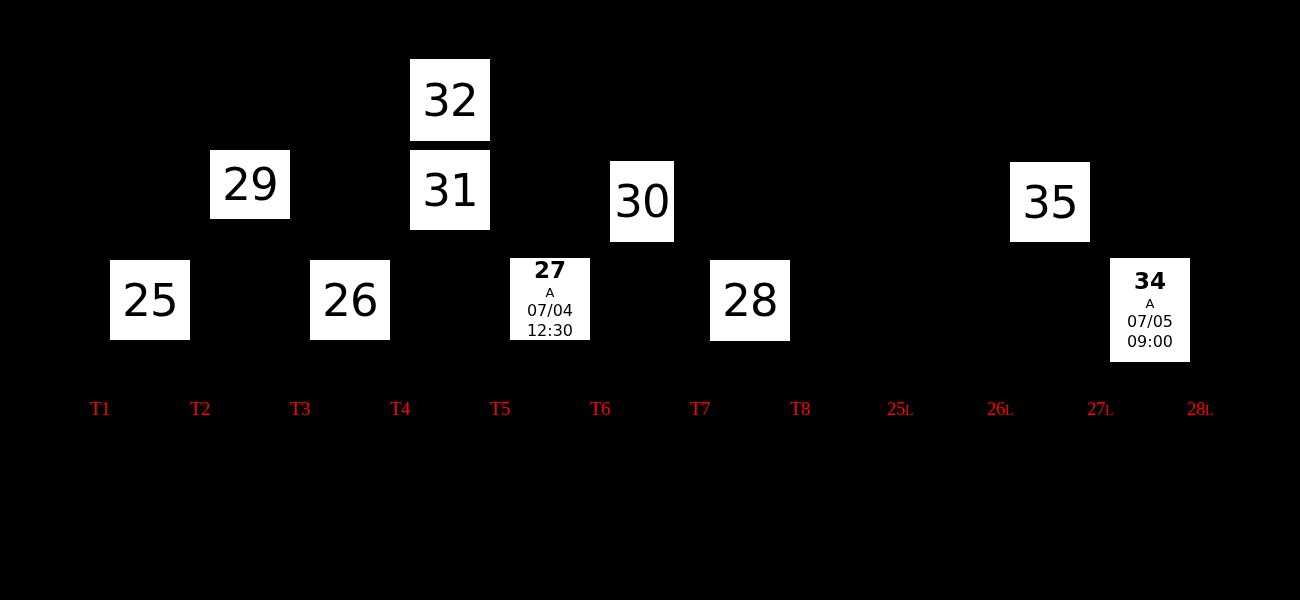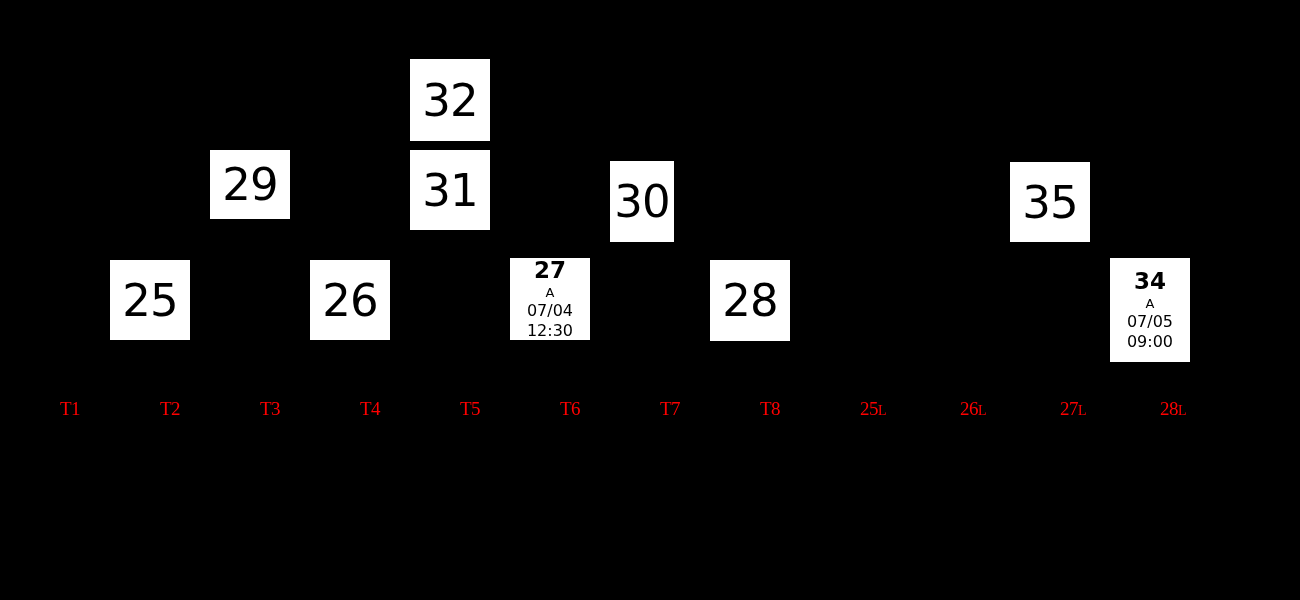--- a/index.html
+++ b/index.html
@@ -51,21 +51,21 @@
     line-height: 1;
   }
   .detail .date, .detail .time {
     font-size: 16px;
     line-height: 1;
   }
   .track {
     position: absolute;
     top: 399px;
     width: 80px;
-    text-align: left;
+    text-align: center;
     color: var(--track-color, #ff0000);
     font-family: "Liberation Serif", serif;
     font-size: 19px;
     line-height: 1;
     letter-spacing: -0.5px;
     white-space: nowrap;
   }
   .track .tsuf {
     font-size: 14px;
   }

